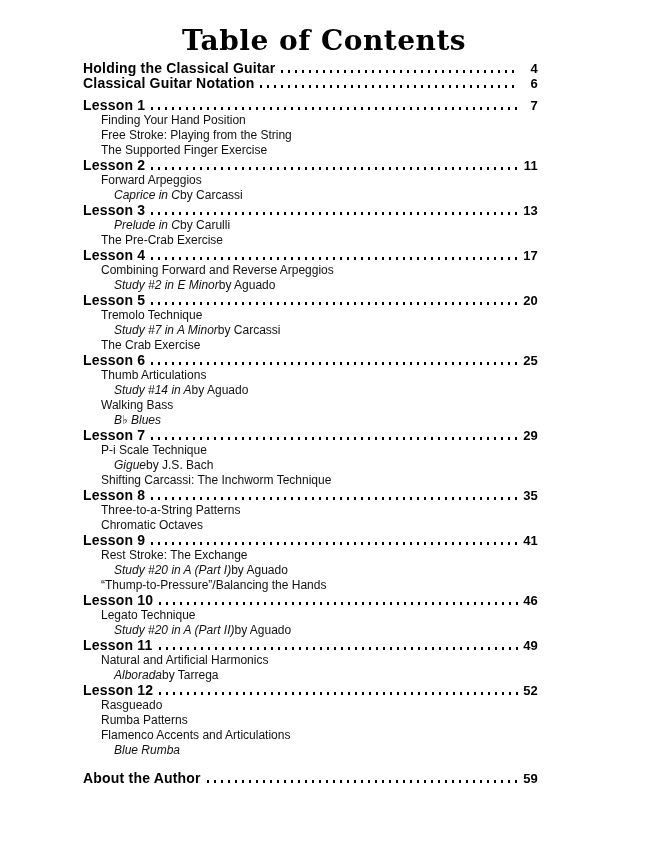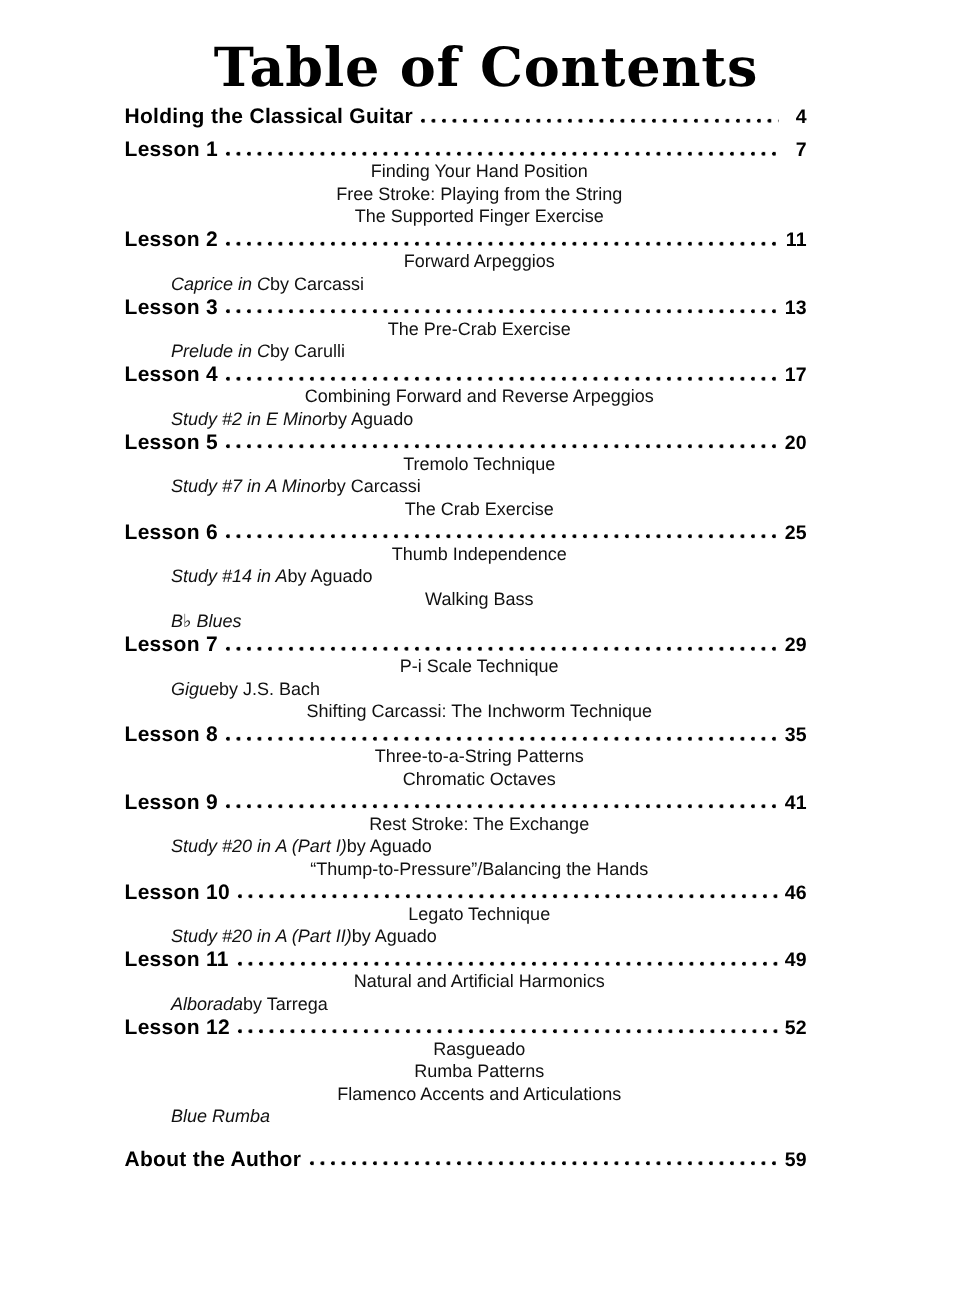--- a/index.html
+++ b/index.html
@@ -15,21 +15,21 @@
     overflow: hidden;
     font-family: "Liberation Sans", "DejaVu Sans", sans-serif;
     color: #000;
   }
   .title {
     margin: 0;
     padding-top: 24px;
     text-align: center;
     font-family: "DejaVu Serif", "Liberation Serif", serif;
     font-weight: bold;
-    font-size: 36px;
+    font-size: 28px;
     letter-spacing: 0.5px;
     color: #000;
   }
   .toc {
     margin: 4px 0 0 83px;
     width: 455px;
   }
   .row {
     display: flex;
     align-items: flex-end;
@@ -38,21 +38,21 @@
     font-weight: bold;
     font-size: 14px;
     line-height: 15px;
     letter-spacing: 0.2px;
   }
   .row.item {
     font-size: 12px;
     line-height: 15px;
     color: #111;
   }
-  .indent1 { padding-left: 18px; justify-content: center; }
+  .indent1 { padding-left: 18px; }
   .indent2 { padding-left: 31px; }
   .it { font-style: italic; }
   .dots {
     flex: 1;
     height: 5px;
     margin: 0 3px 2px 5px;
     background-image: radial-gradient(circle at 2px 2.5px, #000 1.2px, transparent 1.45px);
     background-size: 7px 5px;
     background-repeat: repeat-x;
     background-position: left bottom;
@@ -71,20 +71,25 @@
 
 <div class="page">
   <h1 class="title">Table of Contents</h1>
   <div class="toc">
     <div class="front" id="front-entries">
         <div class="row heading">
           <span>Holding the Classical Guitar</span>
           <span class="dots"></span>
           <span class="pagenum">4</span>
         </div>
+        <div class="row heading">
+          <span>Classical Guitar Notation</span>
+          <span class="dots"></span>
+          <span class="pagenum">6</span>
+        </div>
       </div>
     <div id="lesson-entries">
         <div class="lesson">
           <div class="row heading">
             <span>Lesson 1</span>
             <span class="dots"></span>
             <span class="pagenum">7</span>
           </div>
           <div class="row item indent1">
             <span>Finding Your Hand Position</span>
@@ -109,27 +114,27 @@
             <span class="it">Caprice in C</span>
             <span> by Carcassi</span>
           </div>
         </div>
         <div class="lesson">
           <div class="row heading">
             <span>Lesson 3</span>
             <span class="dots"></span>
             <span class="pagenum">13</span>
           </div>
-          <div class="row item indent1">
-            <span>The Pre-Crab Exercise</span>
-          </div>
           <div class="row item indent2">
             <span class="it">Prelude in C</span>
             <span> by Carulli</span>
           </div>
+          <div class="row item indent1">
+            <span>The Pre-Crab Exercise</span>
+          </div>
         </div>
         <div class="lesson">
           <div class="row heading">
             <span>Lesson 4</span>
             <span class="dots"></span>
             <span class="pagenum">17</span>
           </div>
           <div class="row item indent1">
             <span>Combining Forward and Reverse Arpeggios</span>
           </div>
@@ -155,21 +160,21 @@
             <span>The Crab Exercise</span>
           </div>
         </div>
         <div class="lesson">
           <div class="row heading">
             <span>Lesson 6</span>
             <span class="dots"></span>
             <span class="pagenum">25</span>
           </div>
           <div class="row item indent1">
-            <span>Thumb Independence</span>
+            <span>Thumb Articulations</span>
           </div>
           <div class="row item indent2">
             <span class="it">Study #14 in A</span>
             <span> by Aguado</span>
           </div>
           <div class="row item indent1">
             <span>Walking Bass</span>
           </div>
           <div class="row item indent2">
             <span class="it">B♭ Blues</span>

